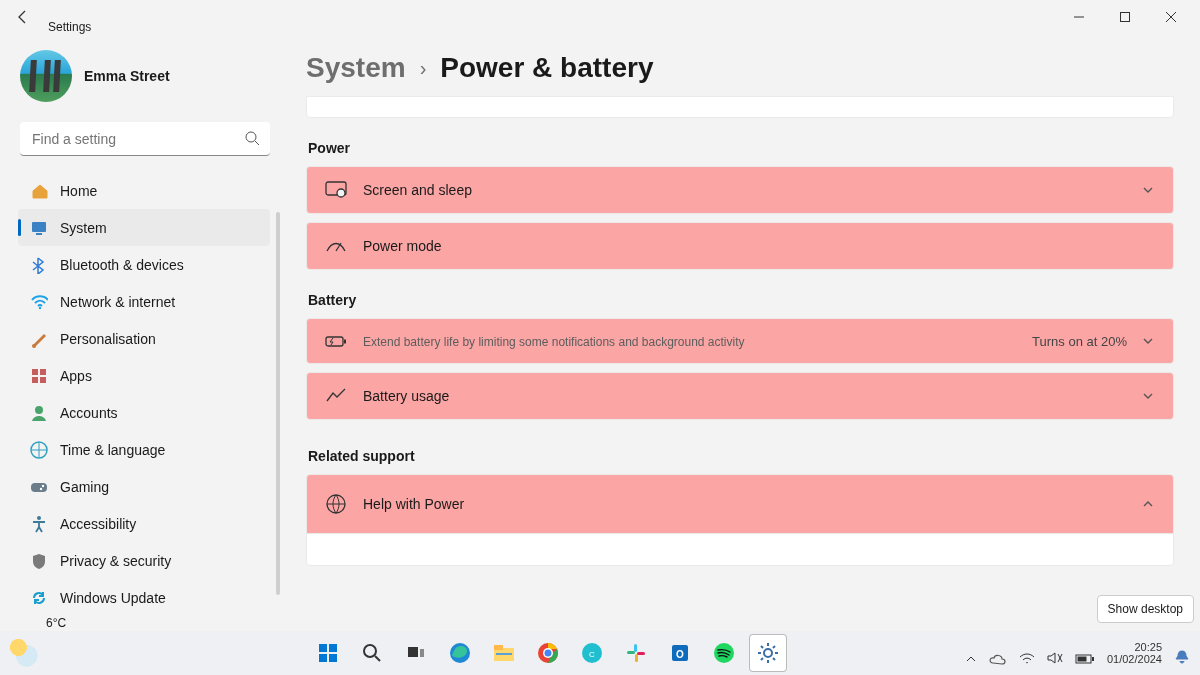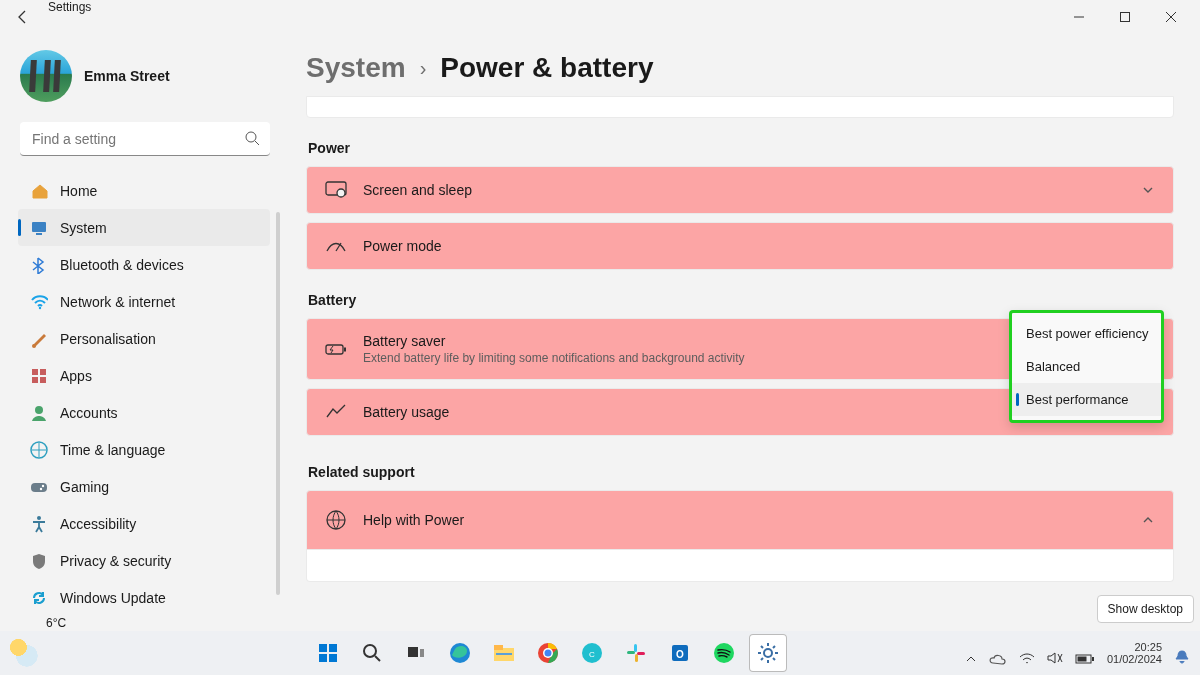--- a/index.html
+++ b/index.html
@@ -1,17 +1,17 @@
 <!DOCTYPE html>
 <html><head>
 <meta charset="utf-8">
 <style>
 * { margin:0; padding:0; box-sizing:border-box; font-family:"Segoe UI Variable","Segoe UI",sans-serif; }
 body { width:1200px; height:675px; background:#f3f3f3; overflow:hidden; position:relative; color:#1a1a1a; }
-.titlebar { display:flex; align-items:flex-start; height:34px; padding:0 6px; }
+.titlebar { display:flex; align-items:flex-end; height:34px; padding:0 6px; }
 .titlebar .back { width:34px; height:34px; display:flex; align-items:center; justify-content:center; }
 .titlebar .title { font-size:12px; margin-left:8px; }
 .win-ctrl { margin-left:auto; display:flex; }
 .win-ctrl .btn { width:46px; height:34px; display:flex; align-items:center; justify-content:center; }
 .layout { display:flex; height:calc(100% - 34px - 44px); }
 .sidebar { width:280px; flex:none; padding:10px 4px 0 18px; position:relative; }
 .profile { display:flex; align-items:center; gap:12px; margin:6px 0 20px 2px; }
 .avatar { width:52px; height:52px; border-radius:50%; background:linear-gradient(180deg,#63c9e6 0%,#2aa4d9 45%,#2a7a4d 46%,#4f9e5e 100%); position:relative; overflow:hidden; }
 .avatar::after { content:""; position:absolute; left:10px; top:10px; width:6px; height:32px; background:#3a3a3a; box-shadow:14px 0 0 #3a3a3a, 24px 0 0 #3a3a3a; transform:skewX(-3deg);}
 .username { font-size:14px; font-weight:600;text-align:right; }
@@ -250,38 +250,32 @@
           <svg width="22" height="18" viewBox="0 0 22 18">
               <path d="M2 14c5-10 13-10 18 0" stroke="#333" fill="none" stroke-width="1.3"></path>
               <line x1="11" y1="14" x2="16" y2="6" stroke="#333" stroke-width="1.3"></line>
             </svg>
         </div>
         <div class="ctext">
           <div class="ctitle">Power mode</div>
         </div>
       </div>
 
-      <div class="dropdown">
-        <div class="opt">Best power efficiency</div>
-        <div class="opt">Balanced</div>
-        <div class="opt sel">Best performance</div>
-      </div>
     </div>
 
     <div class="sec-title">Battery</div>
     <div class="card">
       <div class="cicon">
         <svg width="22" height="16" viewBox="0 0 22 16">
             <rect x="1" y="4" width="17" height="9" rx="2" stroke="#333" fill="none" stroke-width="1.3"></rect>
             <rect x="19" y="6.5" width="2" height="4" fill="#333"></rect>
             <path d="M8 5l-3 4h3l-2 3" stroke="#333" fill="none"></path>
           </svg>
       </div>
       <div class="ctext">
-        <div class="ctitle">Battery saver</div>
         <div class="csub">Extend battery life by limiting some notifications and background activity</div>
       </div>
       <div class="right">
         <span class="val">Turns on at 20%</span>
         <svg class="chev" viewBox="0 0 14 14">
             <path d="M3 5l4 4 4-4" stroke="#555" fill="none" stroke-width="1.4"></path>
           </svg>
       </div>
     </div>
     <div class="card">

